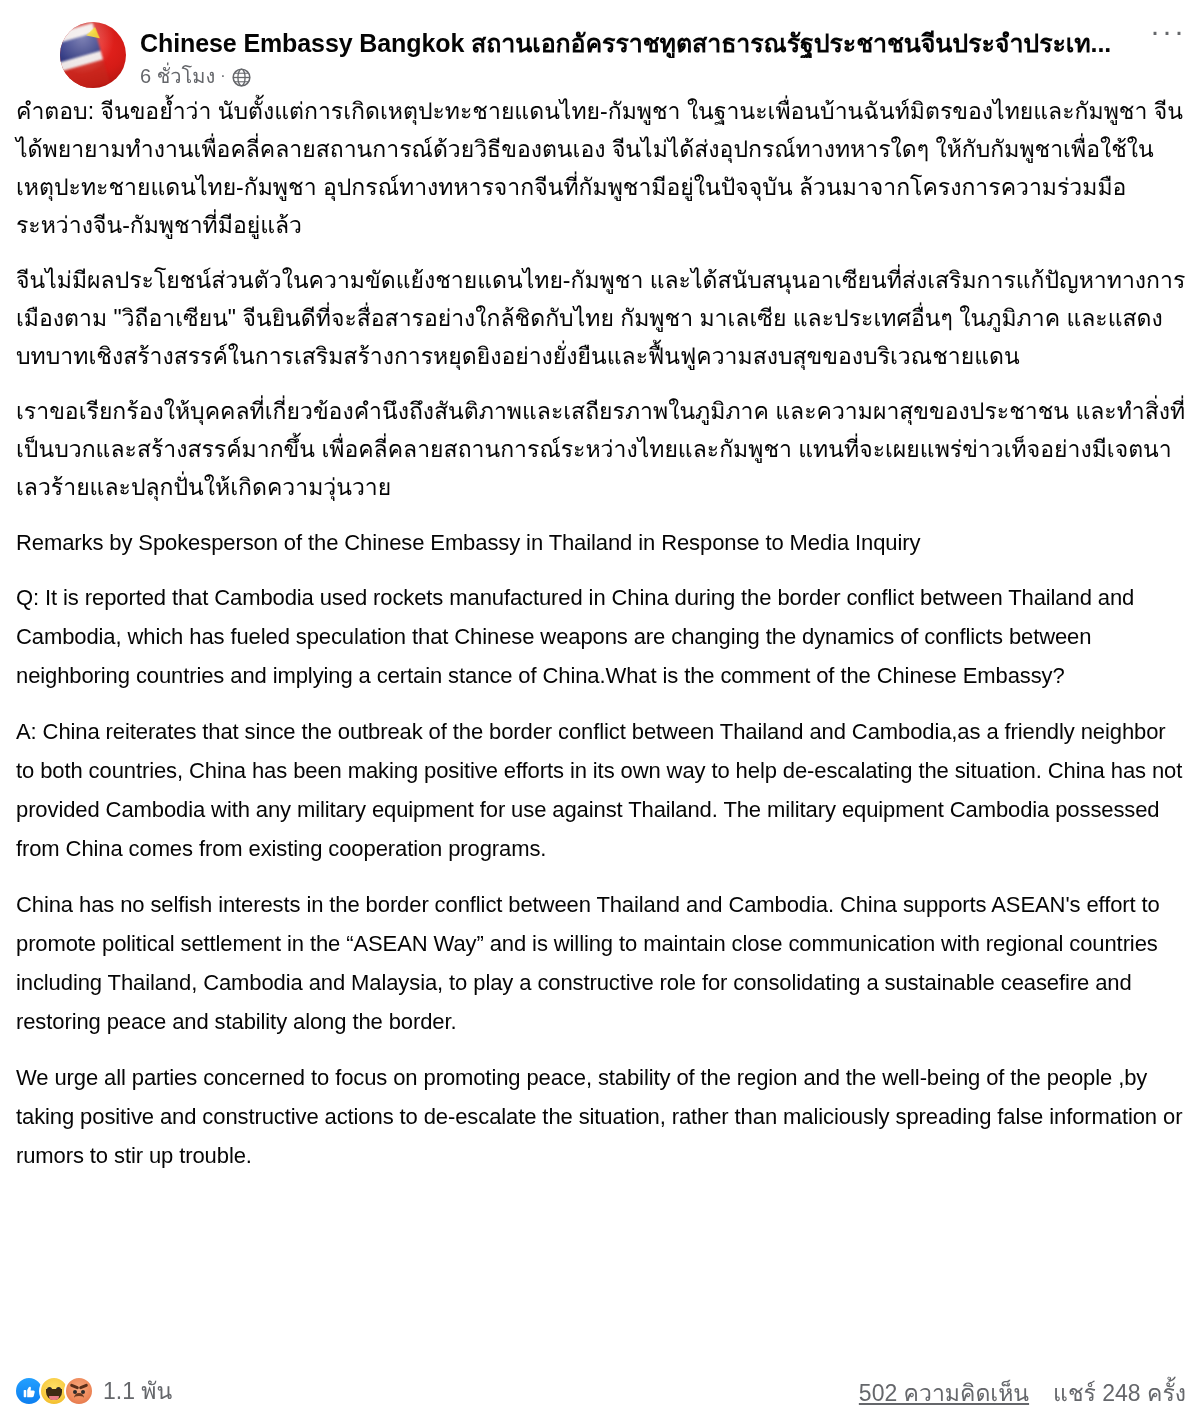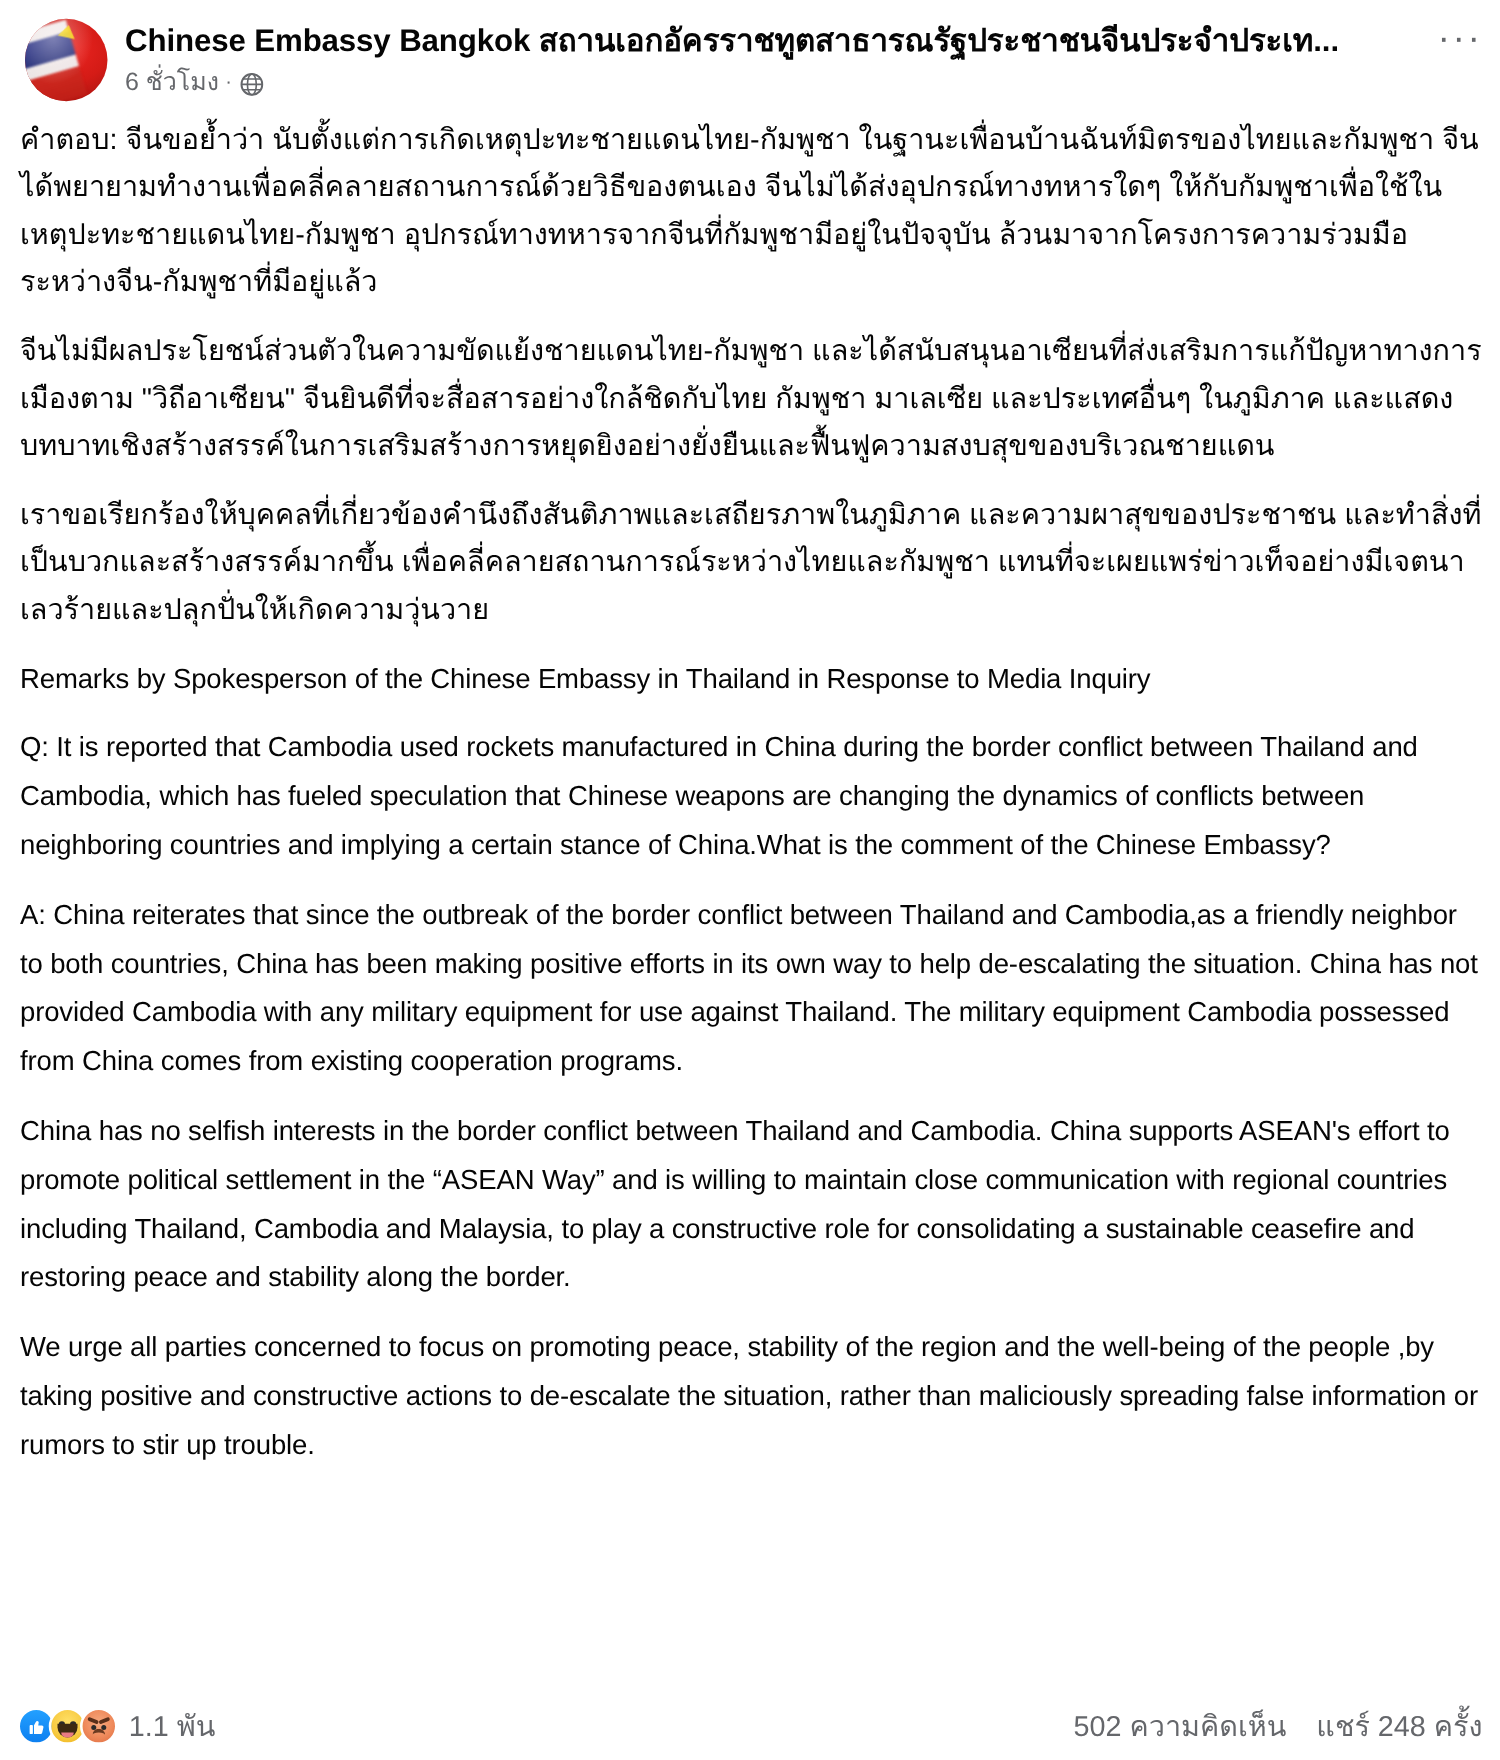--- a/index.html
+++ b/index.html
@@ -20,24 +20,25 @@
     width: 1200px;
     height: 1408px;
     display: flex;
     flex-direction: column;
     background: #ffffff;
   }
 
   
   .post-header {
     display: flex;
-    align-items: center;
+    align-items: flex-end;
     padding: 6px 14px 0 20px;
     height: 88px;
     flex: 0 0 auto;
+    margin-left: 40px;
   }
   .avatar {
     width: 66px;
     height: 66px;
     border-radius: 50%;
     flex: 0 0 auto;
     margin-top: 2px;
     position: relative;
     overflow: hidden;
     background: radial-gradient(circle at 62% 38%, #e8231f 0%, #d41b16 42%, #a81410 78%, #7e0e0b 100%);
@@ -148,21 +149,21 @@
     line-height: 39px;
     letter-spacing: -0.1px;
   }
   .para.single { margin-bottom: 16px; }
 
   
   .post-footer {
     flex: 0 0 auto;
     height: 52px;
     display: flex;
-    align-items: center;
+    align-items: flex-end;
     justify-content: space-between;
     padding: 0 14px 2px 14px;
   }
   .reactions-left {
     display: flex;
     align-items: center;
   }
   .reaction-stack {
     display: flex;
     align-items: center;
@@ -252,21 +253,21 @@
     color: #65676b;
     line-height: 26px;
   }
   .footer-right {
     display: flex;
     align-items: center;
     font-size: 23px;
     color: #65676b;
     line-height: 26px;
   }
-  .footer-right .comments { margin-right: 24px; }
+  .footer-right .comments { margin-right: 24px; text-decoration: underline; }
 </style>
 </head>
 <body>
 
 <div class="post">
 
   <div class="post-header">
 
     <div class="avatar">
       <div class="flag-thai"></div>

